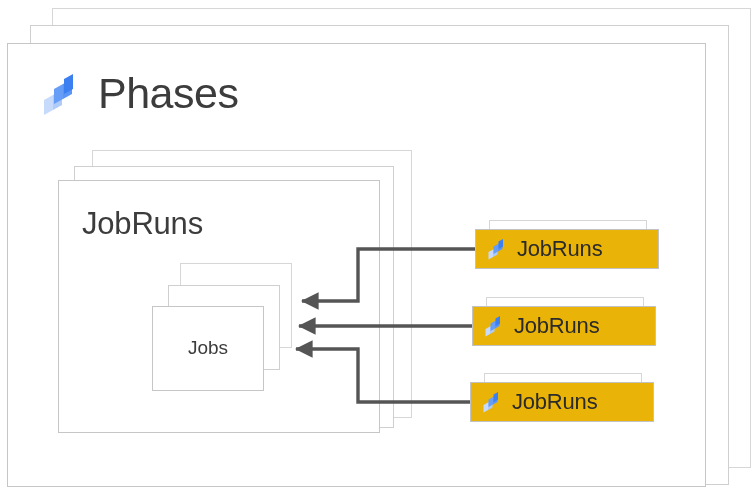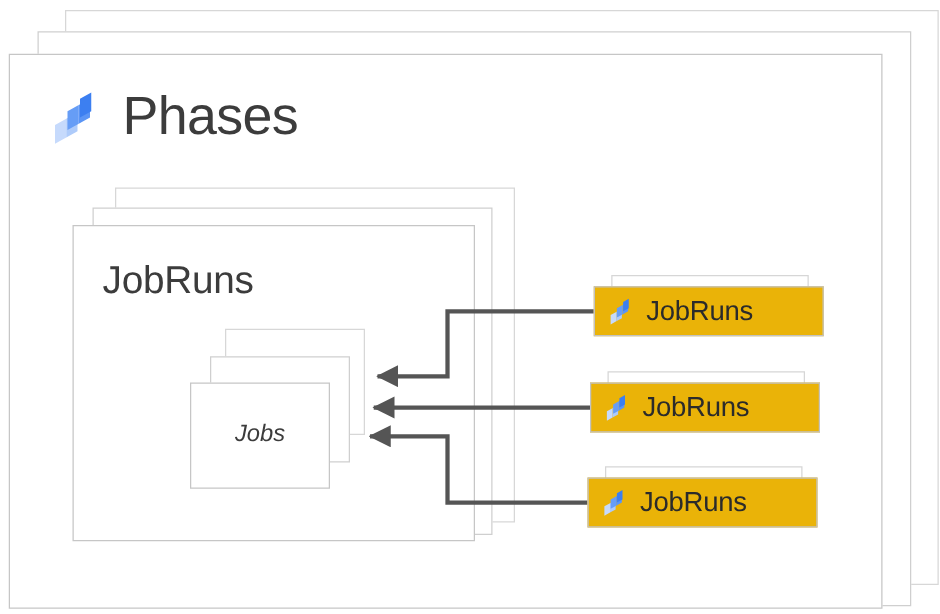--- a/index.html
+++ b/index.html
@@ -58,21 +58,20 @@
   }
   .title-jobs{
     position:absolute;
     left:152px; top:336px;
     width:112px;
     text-align:center;
     font-size:19px;
     line-height:24px;
     color:#3c3c3c;
     white-space:nowrap;
-    font-style:italic;
   }
 
   
   .logo-rollout{position:absolute;left:39px;top:72px;width:44px;height:44px;}
   .logo-small{width:22px;height:22px;flex:0 0 22px;}
 
   
   .jobrun-group{position:absolute;}
   .jobrun-shadow{
     position:absolute;

